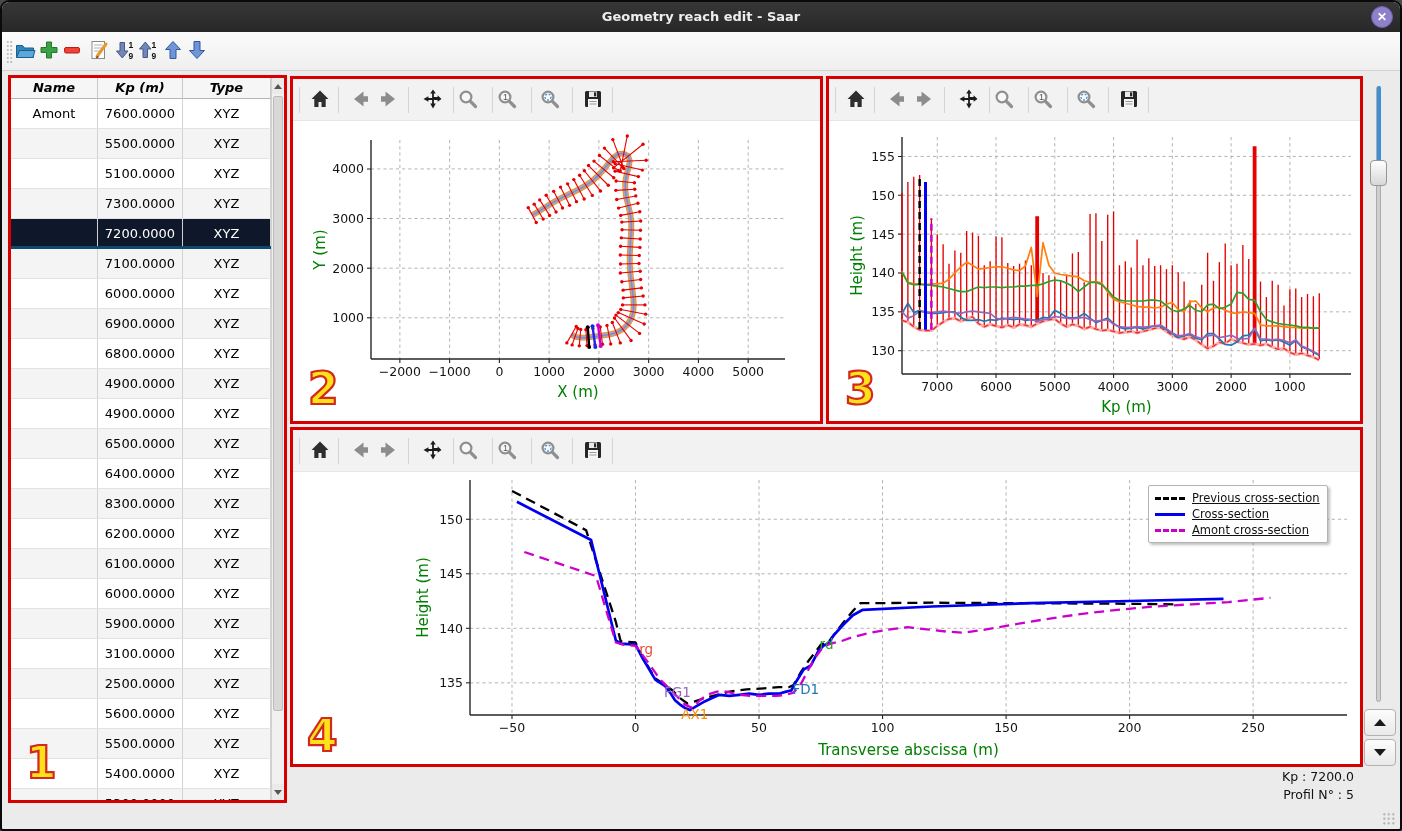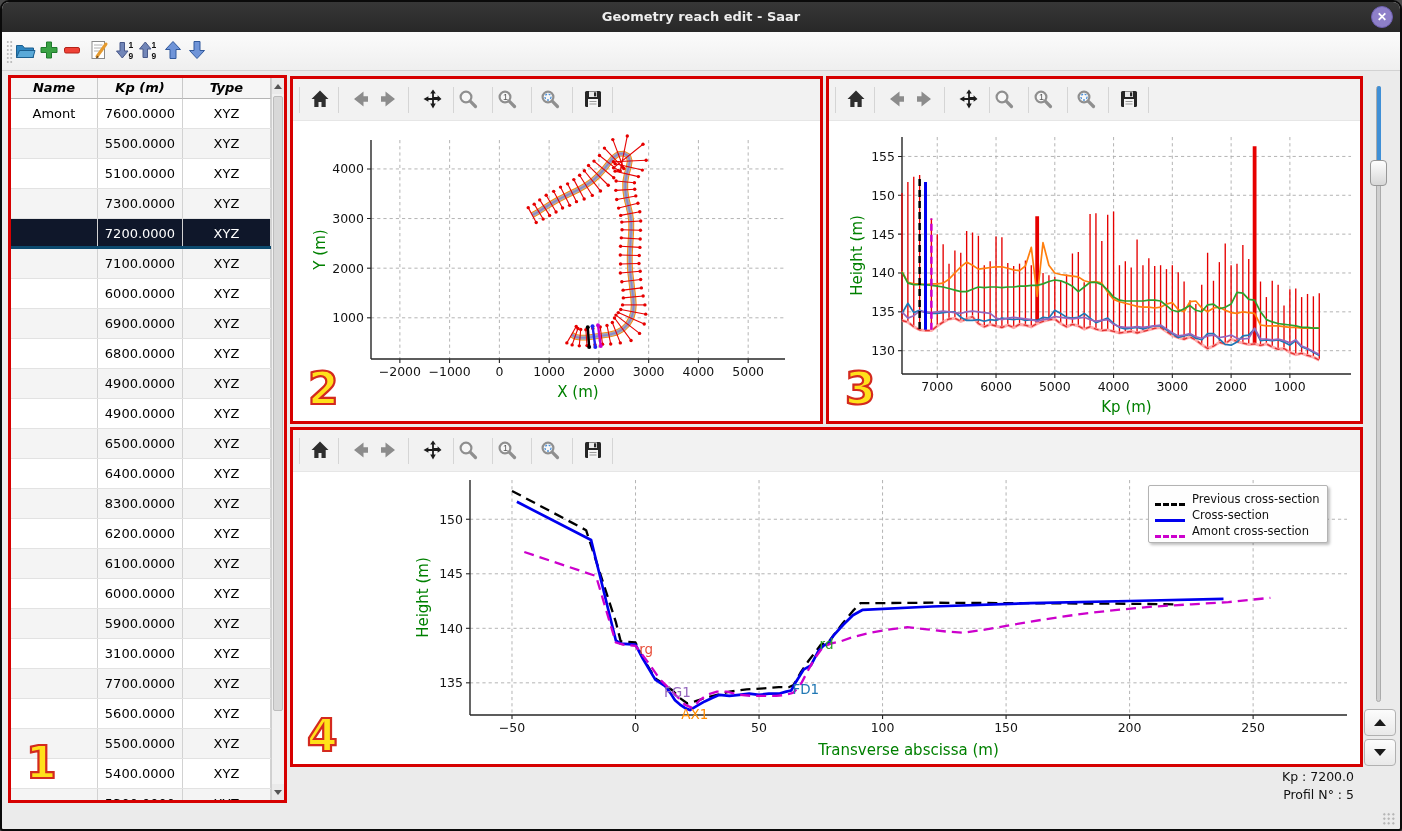--- a/index.html
+++ b/index.html
@@ -32,21 +32,21 @@
   .sb-btn.up{top:0;} .sb-btn.down{bottom:0;}
   .tri-up{width:0;height:0;border-left:4px solid transparent;border-right:4px solid transparent;border-bottom:5px solid #555;}
   .tri-down{width:0;height:0;border-left:4px solid transparent;border-right:4px solid transparent;border-top:5px solid #555;}
   .sb-thumb{position:absolute;left:1px;right:1px;top:18px;height:615px;background:#d8d8d8;border:1px solid #bcbcbc;border-radius:2px;}
   
   .badge{position:absolute;font-size:44px;font-weight:bold;color:#ffe11a;-webkit-text-stroke:2.2px #d42a1e;
     text-shadow:0 0 1px #d42a1e;line-height:1;z-index:50;}
   
   .legend{position:absolute;left:855px;top:55px;width:180px;background:#fefefe;border:1px solid #b3b3b3;border-radius:2px;
     box-shadow:2px 2px 3px rgba(0,0,0,0.25);padding:4px 6px;z-index:5;font-size:11.5px;color:#111;}
-  .lg-row{display:flex;align-items:flex-end;height:16px;}
+  .lg-row{display:flex;align-items:center;height:16px;text-decoration:underline;}
   .lg-line{width:30px;margin-right:7px;border-top-width:3px;}
   
   .sl-track{position:absolute;left:1374px;top:84px;width:5px;height:616px;background:#cfcfcf;border:1px solid #ababab;border-radius:3px;}
   .sl-fill{position:absolute;left:1375px;top:84px;width:4px;height:76px;background:#3f8fd6;border-radius:3px;}
   .sl-handle{position:absolute;left:1368px;top:158px;width:17px;height:26px;background:linear-gradient(#fefefe,#d7d7d7);border:1px solid #979797;border-radius:4px;}
   .spin{position:absolute;left:1362px;width:32px;height:27px;background:linear-gradient(#fcfcfc,#e9e9e9);border:1px solid #b1b1b1;border-radius:4px;display:flex;align-items:center;justify-content:center;padding:0;}
   .spin .tu{width:0;height:0;border-left:6px solid transparent;border-right:6px solid transparent;border-bottom:7px solid #1a1a1a;}
   .spin .td2{width:0;height:0;border-left:6px solid transparent;border-right:6px solid transparent;border-top:7px solid #1a1a1a;}
   .status{position:absolute;right:46px;top:766px;text-align:right;font-size:12.5px;color:#111;line-height:17.5px;}
   .rgrip{position:absolute;right:4px;bottom:4px;width:14px;height:13px;background-image:radial-gradient(#b2b2b2 1px,transparent 1.3px);background-size:4.5px 4.5px;}
@@ -197,21 +197,21 @@
           <div class="td c1">5900.0000</div>
           <div class="td c2">XYZ</div>
         </div>
         <div class="tr">
           <div class="td c0"></div>
           <div class="td c1">3100.0000</div>
           <div class="td c2">XYZ</div>
         </div>
         <div class="tr odd">
           <div class="td c0"></div>
-          <div class="td c1">7700.0000</div>
+          <div class="td c1">2500.0000</div>
           <div class="td c2">XYZ</div>
         </div>
         <div class="tr">
           <div class="td c0"></div>
           <div class="td c1">5600.0000</div>
           <div class="td c2">XYZ</div>
         </div>
         <div class="tr odd">
           <div class="td c0"></div>
           <div class="td c1">5500.0000</div>

